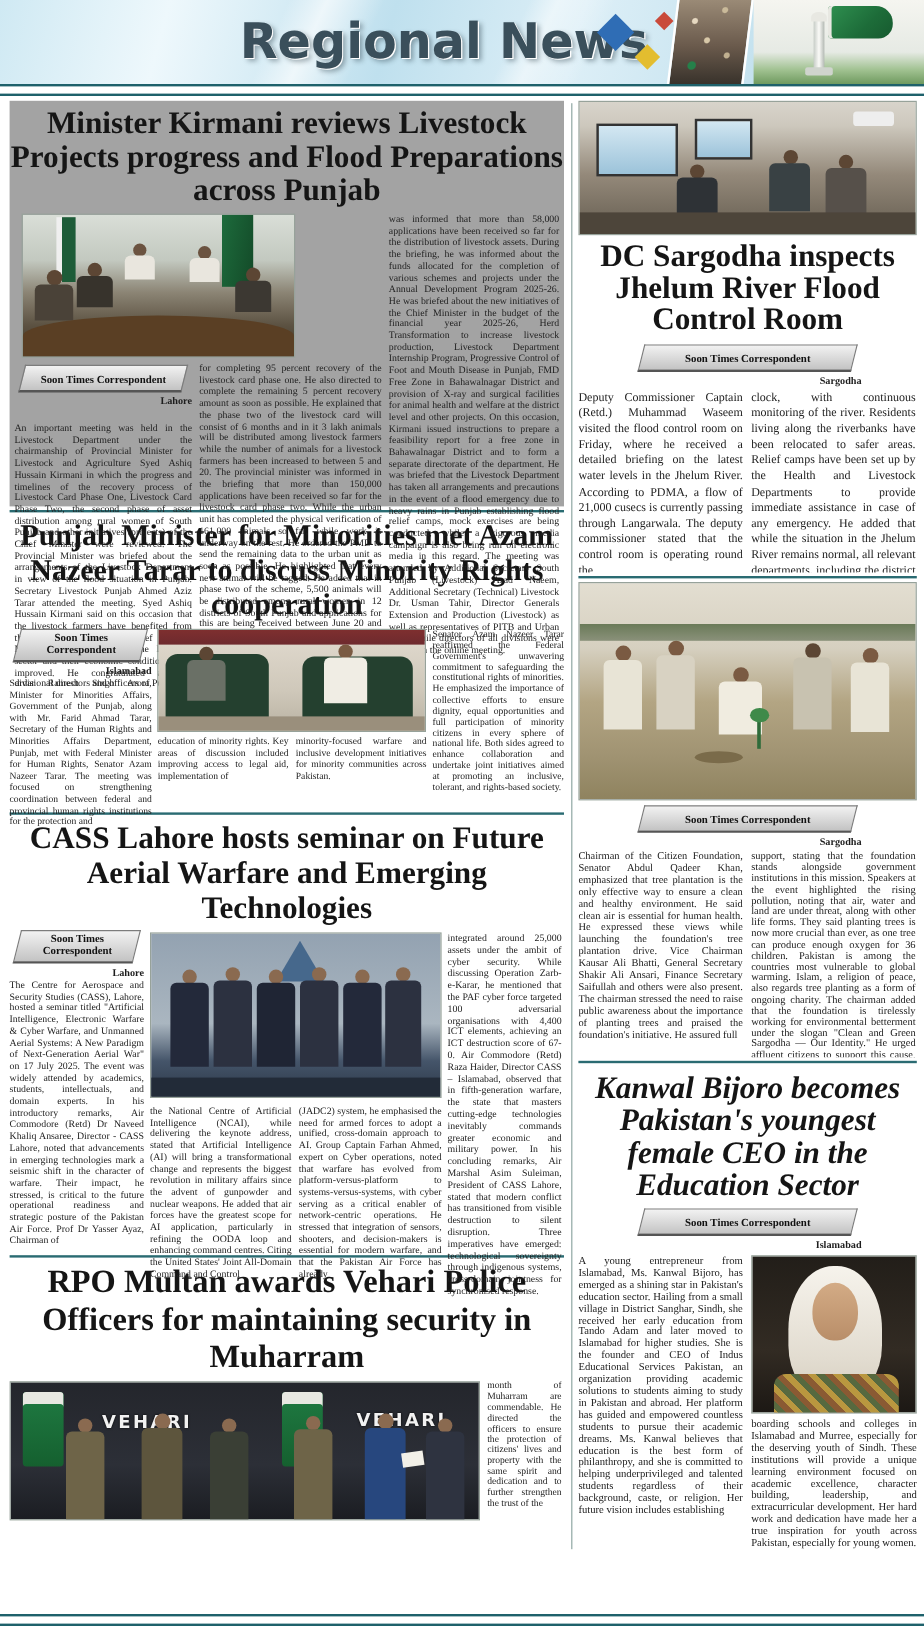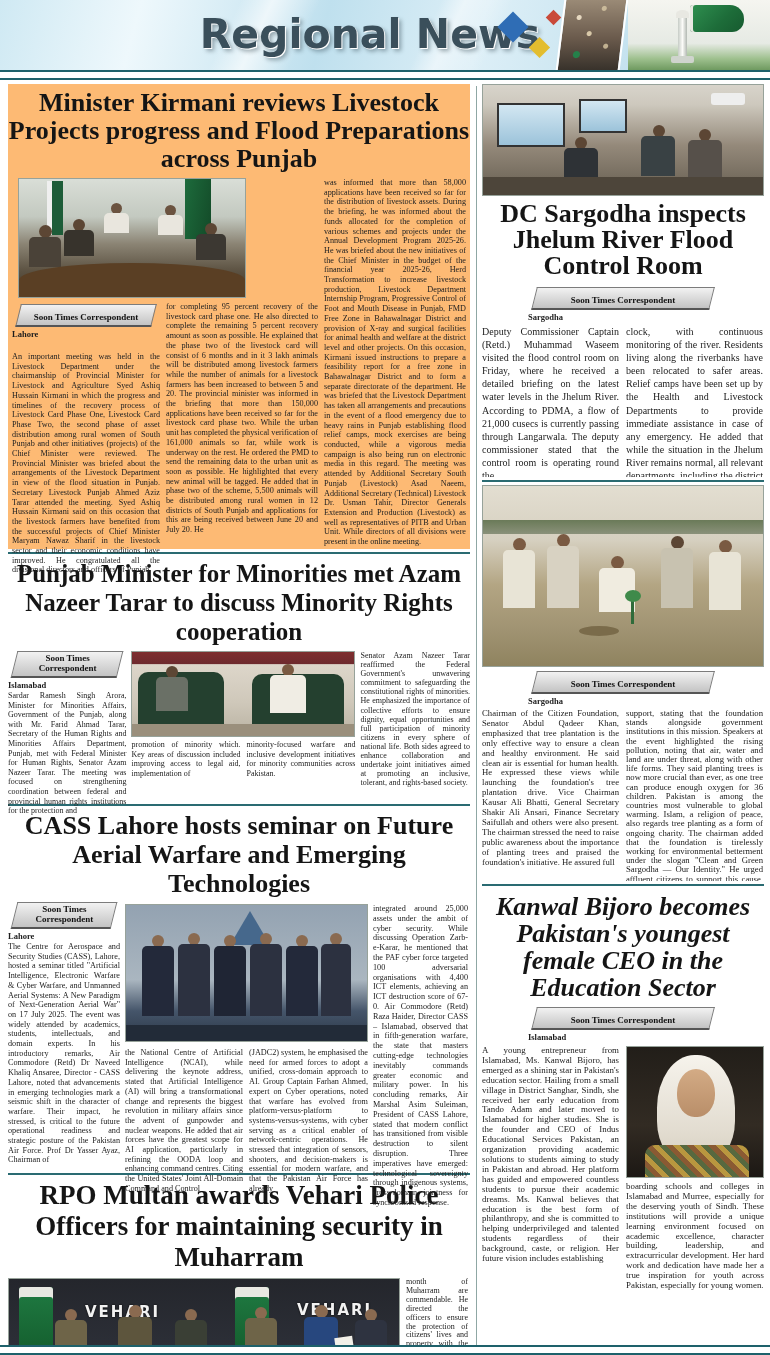--- a/index.html
+++ b/index.html
@@ -49,26 +49,26 @@
   .vsep{width:1px;background:#8fa7a4;margin:2px 5px 0 6px;}
   .col-right{width:282px;}
   .art-rule{height:2px;background:#2a6b72;margin:3px 0;}
   
   h1,h2{margin:0;text-align:center;font-family:"Liberation Serif",serif;font-weight:700;color:#151515;}
   .bodytext{text-align:justify;color:#222;}
   .byline{width:100%;}
   .byline-box{background:linear-gradient(180deg,#f2f2f2,#c3c3c3);border:1px solid #7c7c7c;
     border-bottom:2px solid #555;transform:skewX(-14deg);text-align:center;padding:1px 0;margin:0 6px;}
   .byline-box span{display:inline-block;transform:skewX(14deg);font-weight:bold;font-size:9px;color:#111;}
-  .byline-city{text-align:left;font-size:8.5px;font-weight:bold;padding:2px 0 1px;}
+  .byline-city{text-align:right;font-size:8.5px;font-weight:bold;padding:2px 0 1px;}
   .photo{position:relative;overflow:hidden;border:1px solid #97a29a;box-sizing:border-box;}
   .hd{position:absolute;border-radius:50%;}
   .bd{position:absolute;border-radius:5px 5px 0 0;}
   
-  .art1{position:relative;height:465px;background:#fdba74;}
+  .art1{position:relative;height:338px;background:#a3a3a3;}
   .art1 h1{font-size:26px;line-height:28px;padding-top:5px;}
   .t-a1{font-size:8.2px;line-height:9.7px;}
   .a1-photo{position:absolute;left:10px;top:94px;width:228px;height:120px;
     background:linear-gradient(180deg,#d9ded7 0%,#c3c9c0 32%,#8b8474 55%,#5c5242 78%,#3e3627 100%);}
   .a1-byline{position:absolute;left:4px;top:220px;width:148px;}
   .a1-c1{position:absolute;left:4px;top:268px;width:148px;}
   .a1-c2{position:absolute;left:158px;top:218px;width:152px;}
   .a1-c3{position:absolute;left:316px;top:94px;width:142px;}
   
   .art3 h2{font-size:25px;line-height:29px;padding:2px 0;}
@@ -191,21 +191,21 @@
             <div class="photo p3">
               <div style="position:absolute;left:6px;top:20px;width:86px;height:56px;border-radius:10px 10px 4px 4px;background:linear-gradient(180deg,#2e4a38,#1d332​6);background-color:#24402f;"></div>
               <div style="position:absolute;right:10px;top:22px;width:92px;height:54px;border-radius:10px 10px 4px 4px;background:#24402f;"></div>
               <div class="hd" style="left:34px;top:14px;width:12px;height:12px;background:#5c4634;"></div>
               <div class="bd" style="left:24px;top:25px;width:32px;height:34px;background:#6a7066;"></div>
               <div class="hd" style="left:150px;top:12px;width:12px;height:12px;background:#7a5a42;"></div>
               <div class="bd" style="left:138px;top:23px;width:36px;height:38px;background:#f0ede4;"></div>
               <div style="position:absolute;left:0;bottom:0;width:100%;height:12px;background:#9a8f7c;"></div>
             </div>
             <div class="a3-sub">
-              <div class="bodytext t-a3">promotion of minority which. Key areas of discussion included improving access to legal aid, implementation of</div>
+              <div class="bodytext t-a3">education of minority rights. Key areas of discussion included improving access to legal aid, implementation of</div>
               <div class="bodytext t-a3">minority-focused warfare and inclusive development initiatives for minority communities across Pakistan.</div>
             </div>
           </div>
           <div class="bodytext t-a3 a3-c4">Senator Azam Nazeer Tarar reaffirmed the Federal Government's unwavering commitment to safeguarding the constitutional rights of minorities. He emphasized the importance of collective efforts to ensure dignity, equal opportunities and full participation of minority citizens in every sphere of national life. Both sides agreed to enhance collaboration and undertake joint initiatives aimed at promoting an inclusive, tolerant, and rights-based society.</div>
         </div>
       </article>
 
       <div class="art-rule"></div>
 
       <article class="art5">

